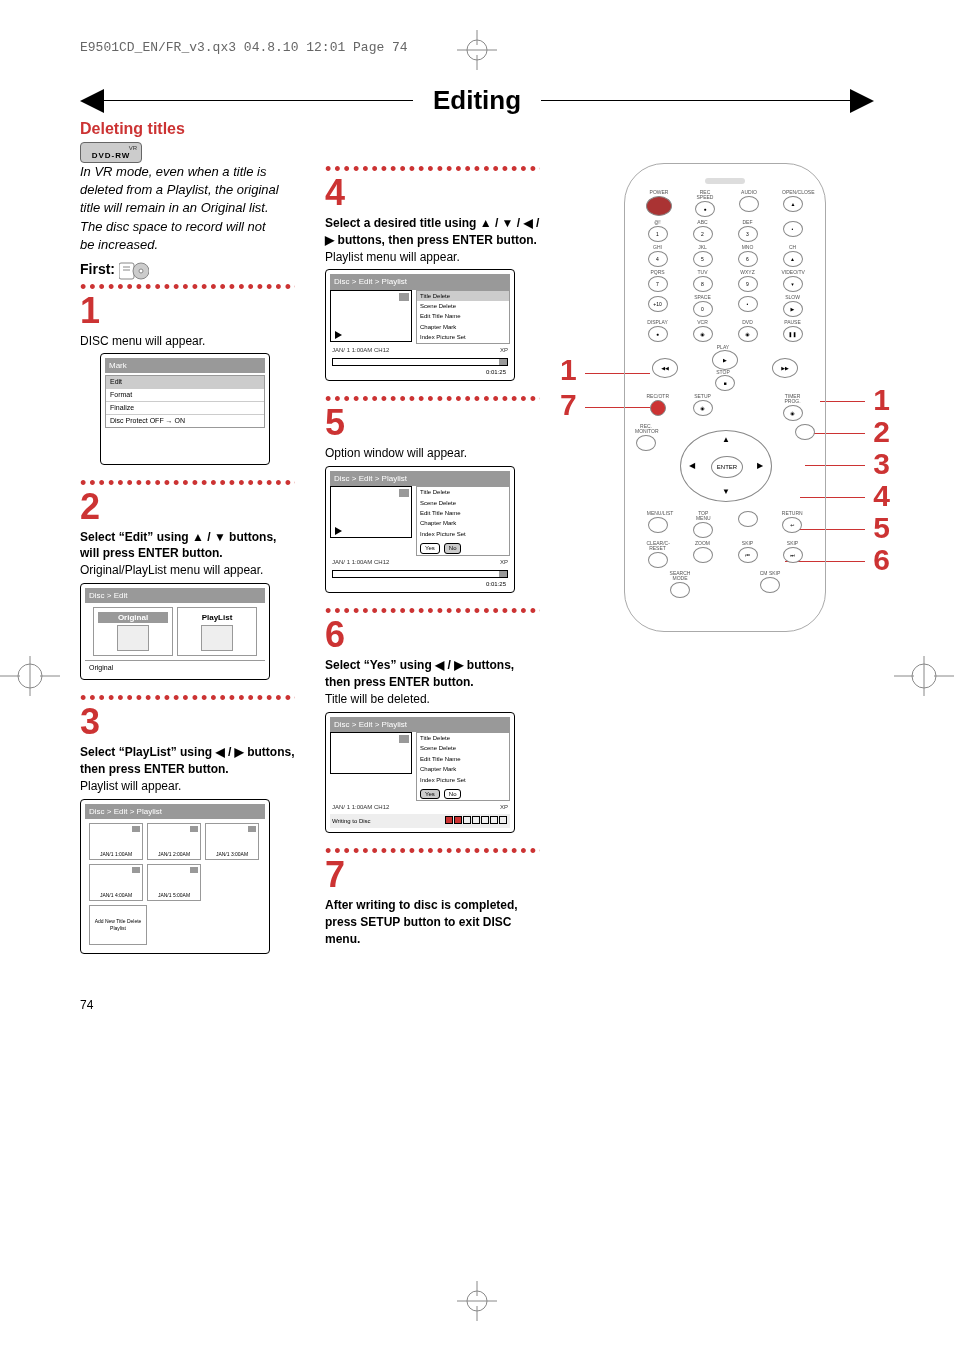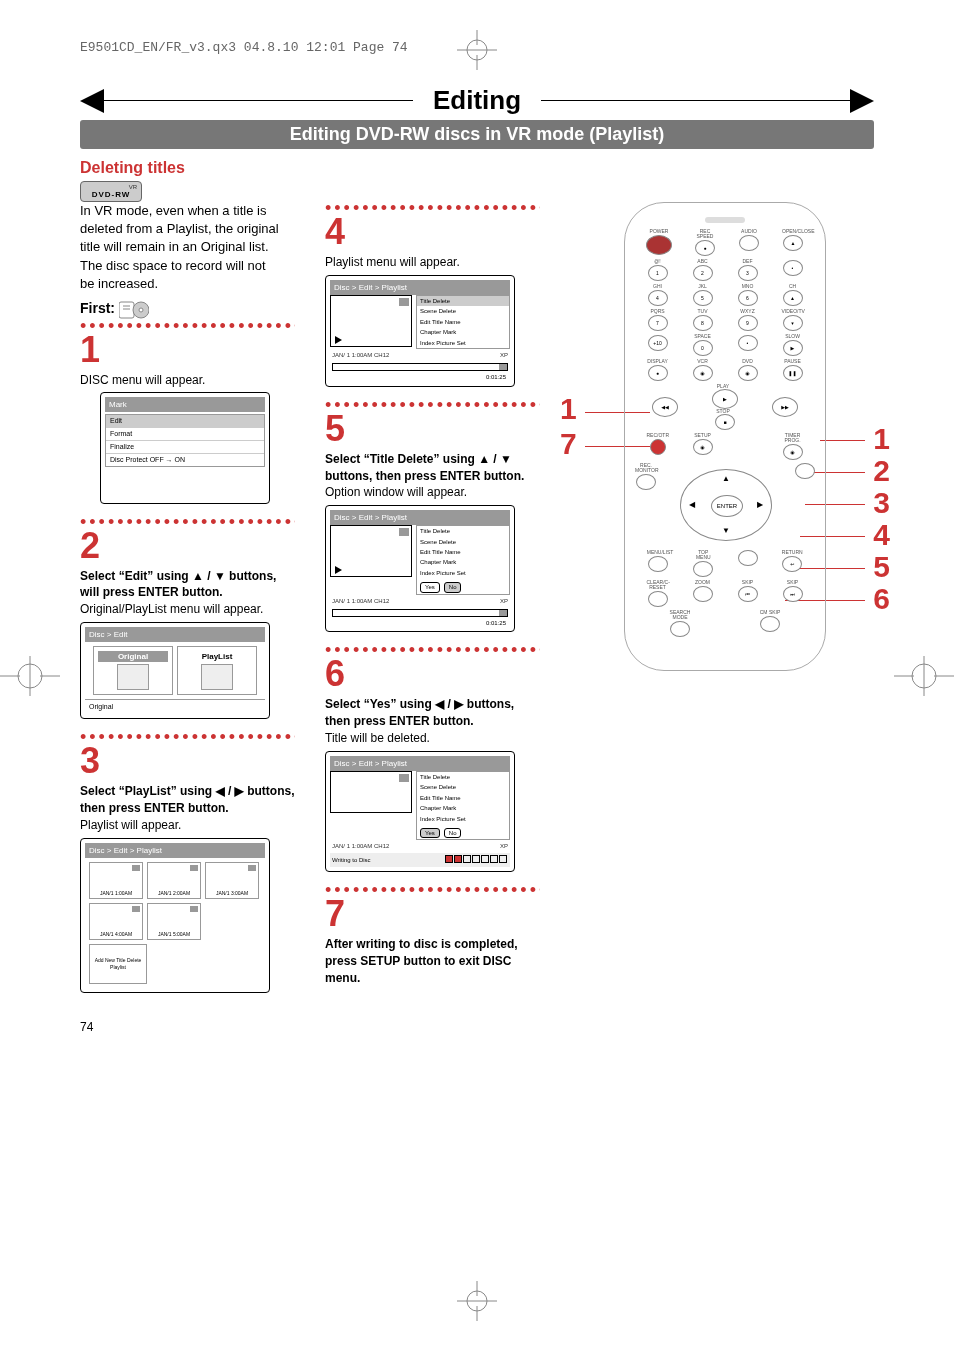--- a/index.html
+++ b/index.html
@@ -106,21 +106,21 @@
   .badge .small { font-size: 6px; color:#333; }
   .content-row {
     display: flex;
     gap: 30px;
   }
   .col {
     width: 215px;
     font-size: 13px;
     line-height: 1.4;
   }
-  .col p { margin: 0 12px 6px 0; }
+  .col p { margin: 0 12px 6px 0; font-style: italic; }
   .col-right {
     flex: 1;
     position: relative;
   }
   .dotted {
     color: #c33;
     letter-spacing: -1px;
     font-size: 18px;
     line-height: 12px;
     overflow: hidden;
@@ -259,21 +259,21 @@
     background: #ddd;
     color: #c33;
     font-weight: bold;
     font-size: 11px;
     padding: 8px;
     margin: 6px 0;
     border: 1px solid #999;
   }
   .page-num {
     font-size: 12px;
-    margin-top: 15px;
+    margin-top: 32px;
   }
   .tabbox {
     display: flex;
     gap: 4px;
     justify-content: center;
     margin: 4px 0;
   }
   .tabbox .tab {
     border: 1px solid #999;
     padding: 4px;
@@ -419,21 +419,20 @@
   <div class="header-line">E9501CD_EN/FR_v3.qx3  04.8.10  12:01  Page 74</div>
 
   <div class="title-banner">
     <div class="arrow-left"></div>
     <div class="line"></div>
     <div class="title">Editing</div>
     <div class="line"></div>
     <div class="arrow-right"></div>
   </div>
 
-  <div class="sub-banner">Editing DVD-RW discs in VR mode (Playlist)</div>
 
   <div class="section-title">Deleting titles</div>
 
   <div class="badge">
     <div class="small" style="text-align:right;padding-right:4px;">VR</div>
     <div style="font-weight:bold;font-size:8px;letter-spacing:1px;">DVD-RW</div>
   </div>
 
   <div class="content-row">
 
@@ -518,20 +517,21 @@
             </div>
           <div class="thumb" style="font-size:5px;text-align:center;align-items:center;padding:2px;">Add New Title Delete Playlist</div>
         </div>
       </div>
     </div>
 
     <div class="col">
 
       <div class="dotted">• • • • • • • • • • • • • • • • • • • • • • • • • • • • • •</div>
       <div class="step-num">4</div>
+      <div class="step-text">Select a desired title using ▲ / ▼ / ◀ / ▶ buttons, then press ENTER button.</div>
       <div class="step-desc">Playlist menu will appear.</div>
 
       <div class="screen">
         <div class="hdr">Disc &gt; Edit &gt; Playlist</div>
         <div class="preview">
           <div class="video">
             <div style="position:absolute;top:2px;right:2px;width:10px;height:8px;background:#999;"></div>
             <div class="play"></div>
           </div>
           <div class="menu">
@@ -547,21 +547,20 @@
           <span>XP</span>
         </div>
         <div class="progress">
             <div class="fill"></div>
           </div>
         <div style="text-align:right;font-size:6px;padding-right:4px;">0:01:25</div>
       </div>
 
       <div class="dotted">• • • • • • • • • • • • • • • • • • • • • • • • • • • • • •</div>
       <div class="step-num">5</div>
-      <div class="step-text">Select “Title Delete” using ▲ / ▼ buttons, then press ENTER button.</div>
       <div class="step-desc">Option window will appear.</div>
 
       <div class="screen">
         <div class="hdr">Disc &gt; Edit &gt; Playlist</div>
         <div class="preview">
           <div class="video">
             <div style="position:absolute;top:2px;right:2px;width:10px;height:8px;background:#999;"></div>
             <div class="play"></div>
           </div>
           <div class="menu">

